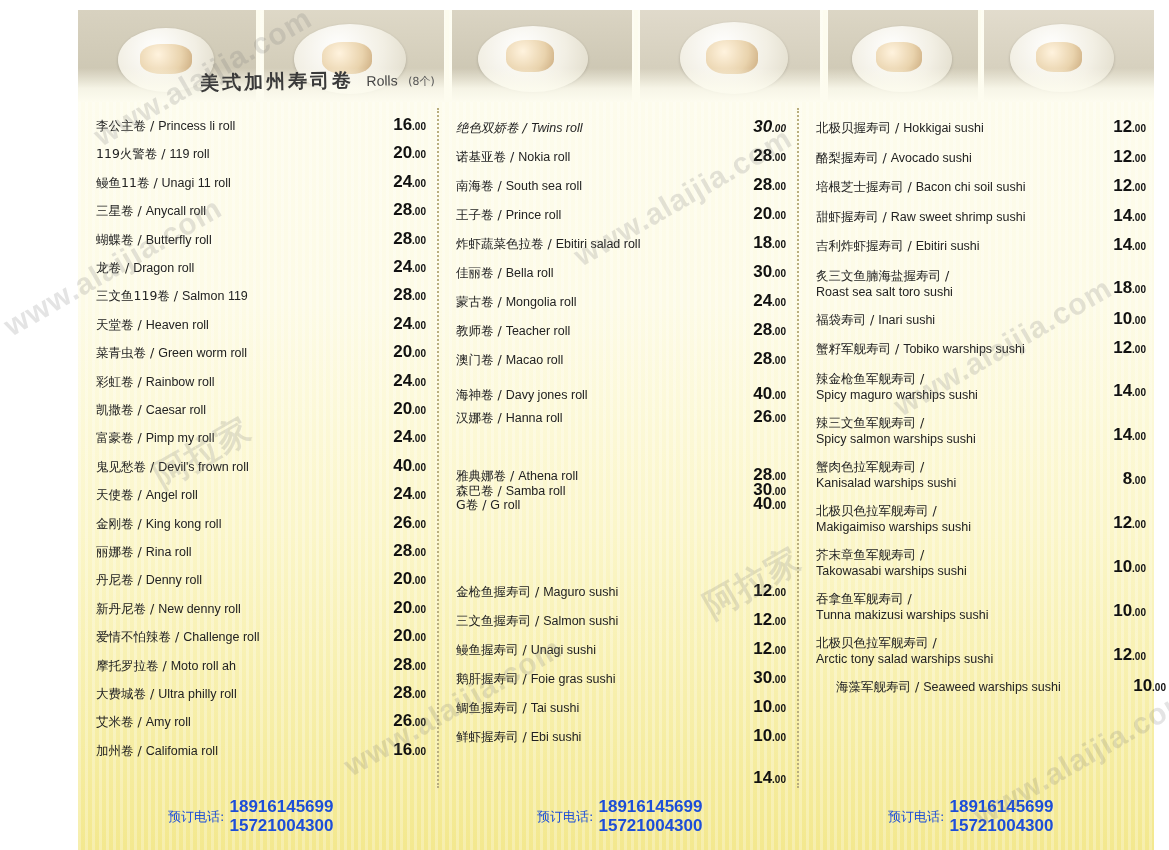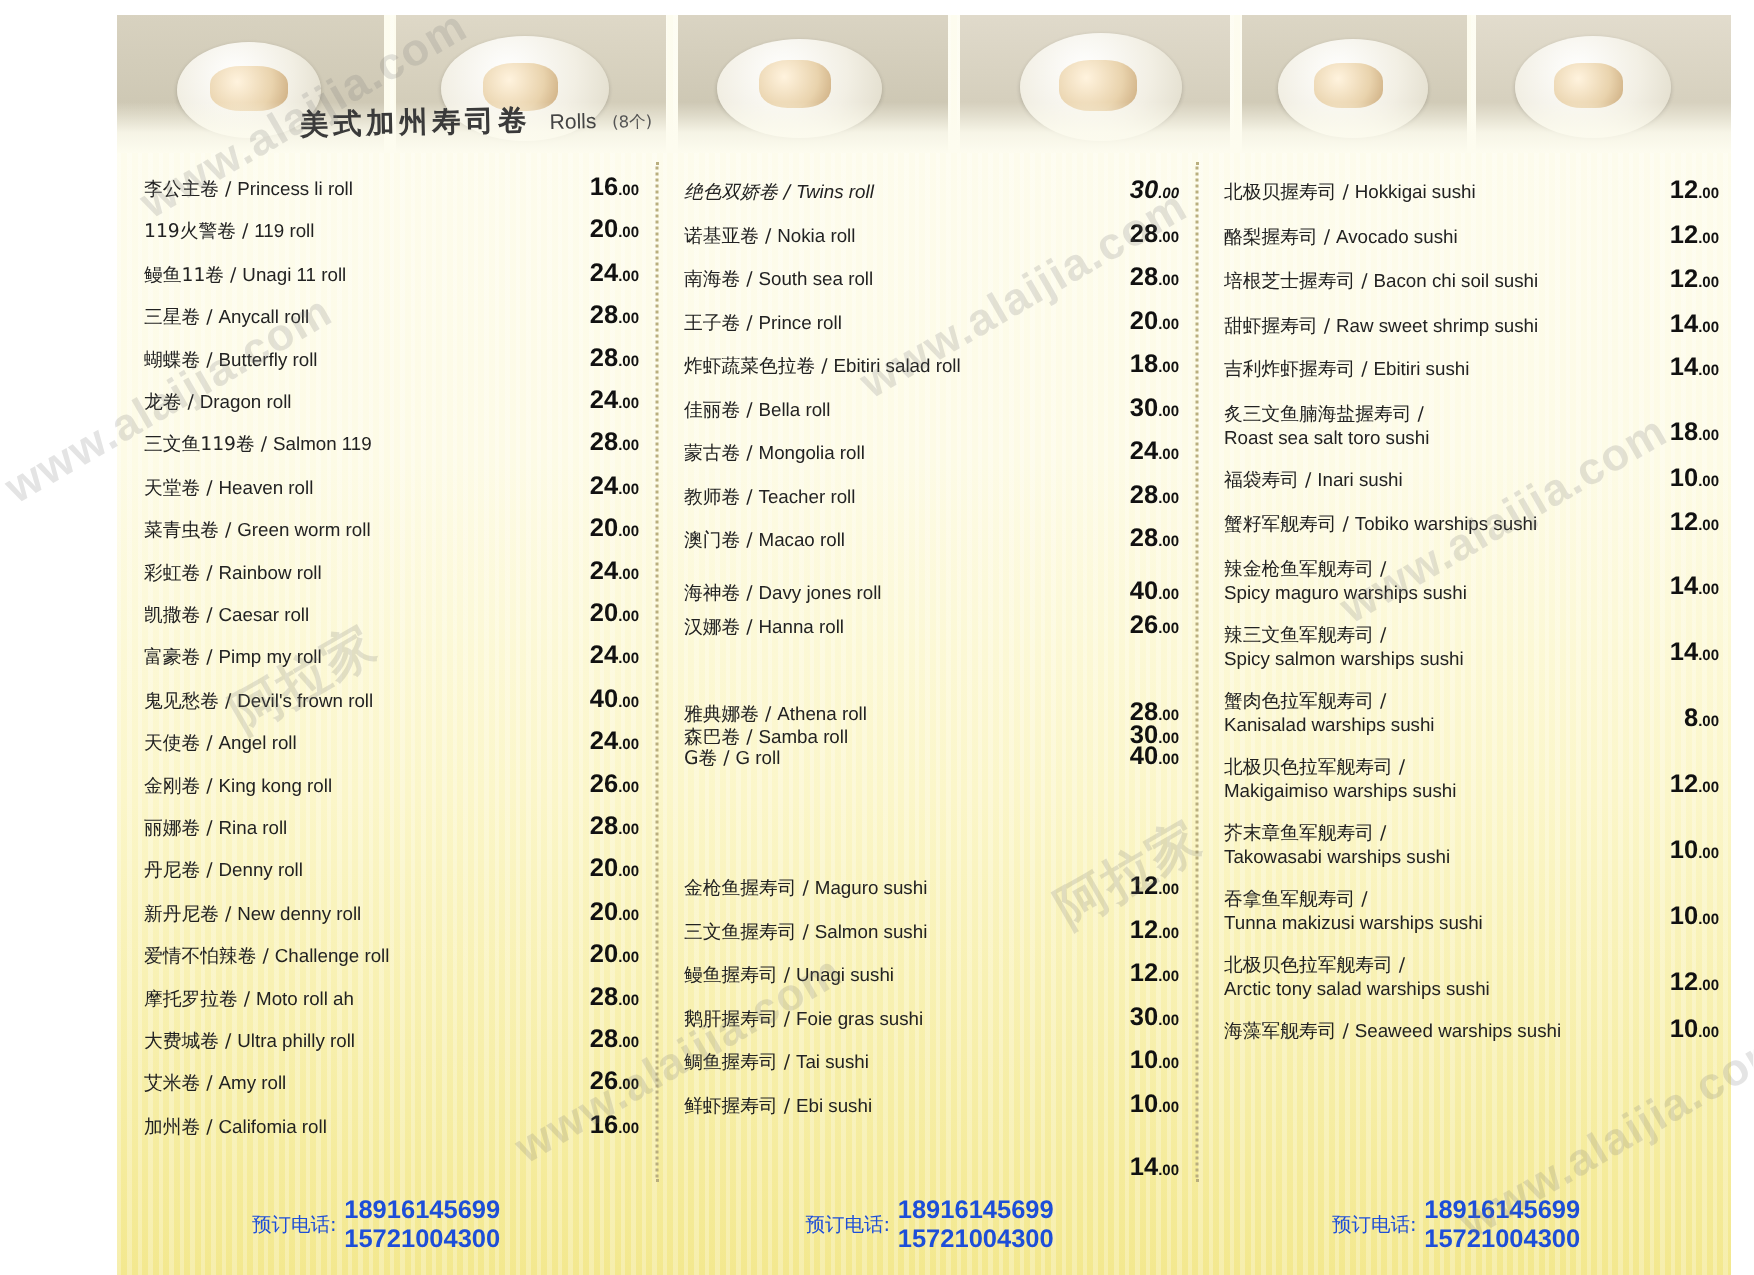--- a/index.html
+++ b/index.html
@@ -437,21 +437,21 @@
         <div class="price" style="top: 10px;"><span class="int">10</span><span class="dec">.00</span></div>
       </div>
       <div class="item" style="top: 590.5px;">
         <div class="name"><span>吞拿鱼军舰寿司 /</span><span class="en l2">Tunna makizusi warships sushi</span></div>
         <div class="price" style="top: 10px;"><span class="int">10</span><span class="dec">.00</span></div>
       </div>
       <div class="item" style="top: 634.5px;">
         <div class="name"><span>北极贝色拉军舰寿司 /</span><span class="en l2">Arctic tony salad warships sushi</span></div>
         <div class="price" style="top: 10px;"><span class="int">12</span><span class="dec">.00</span></div>
       </div>
-      <div class="item" style="top: 678.5px;">
+      <div class="item" style="top: 678.5px; margin-left: 20px;">
         <div class="name"><span>海藻军舰寿司</span><span> / </span><span class="en">Seaweed warships sushi</span></div>
         <div class="price"><span class="int">10</span><span class="dec">.00</span></div>
       </div>
     </div>
 
   <div class="footer f1">
     <span class="lbl">预订电话:</span>
     <span class="nums">
       <span>18916145699</span><br>
       <span>15721004300</span>

